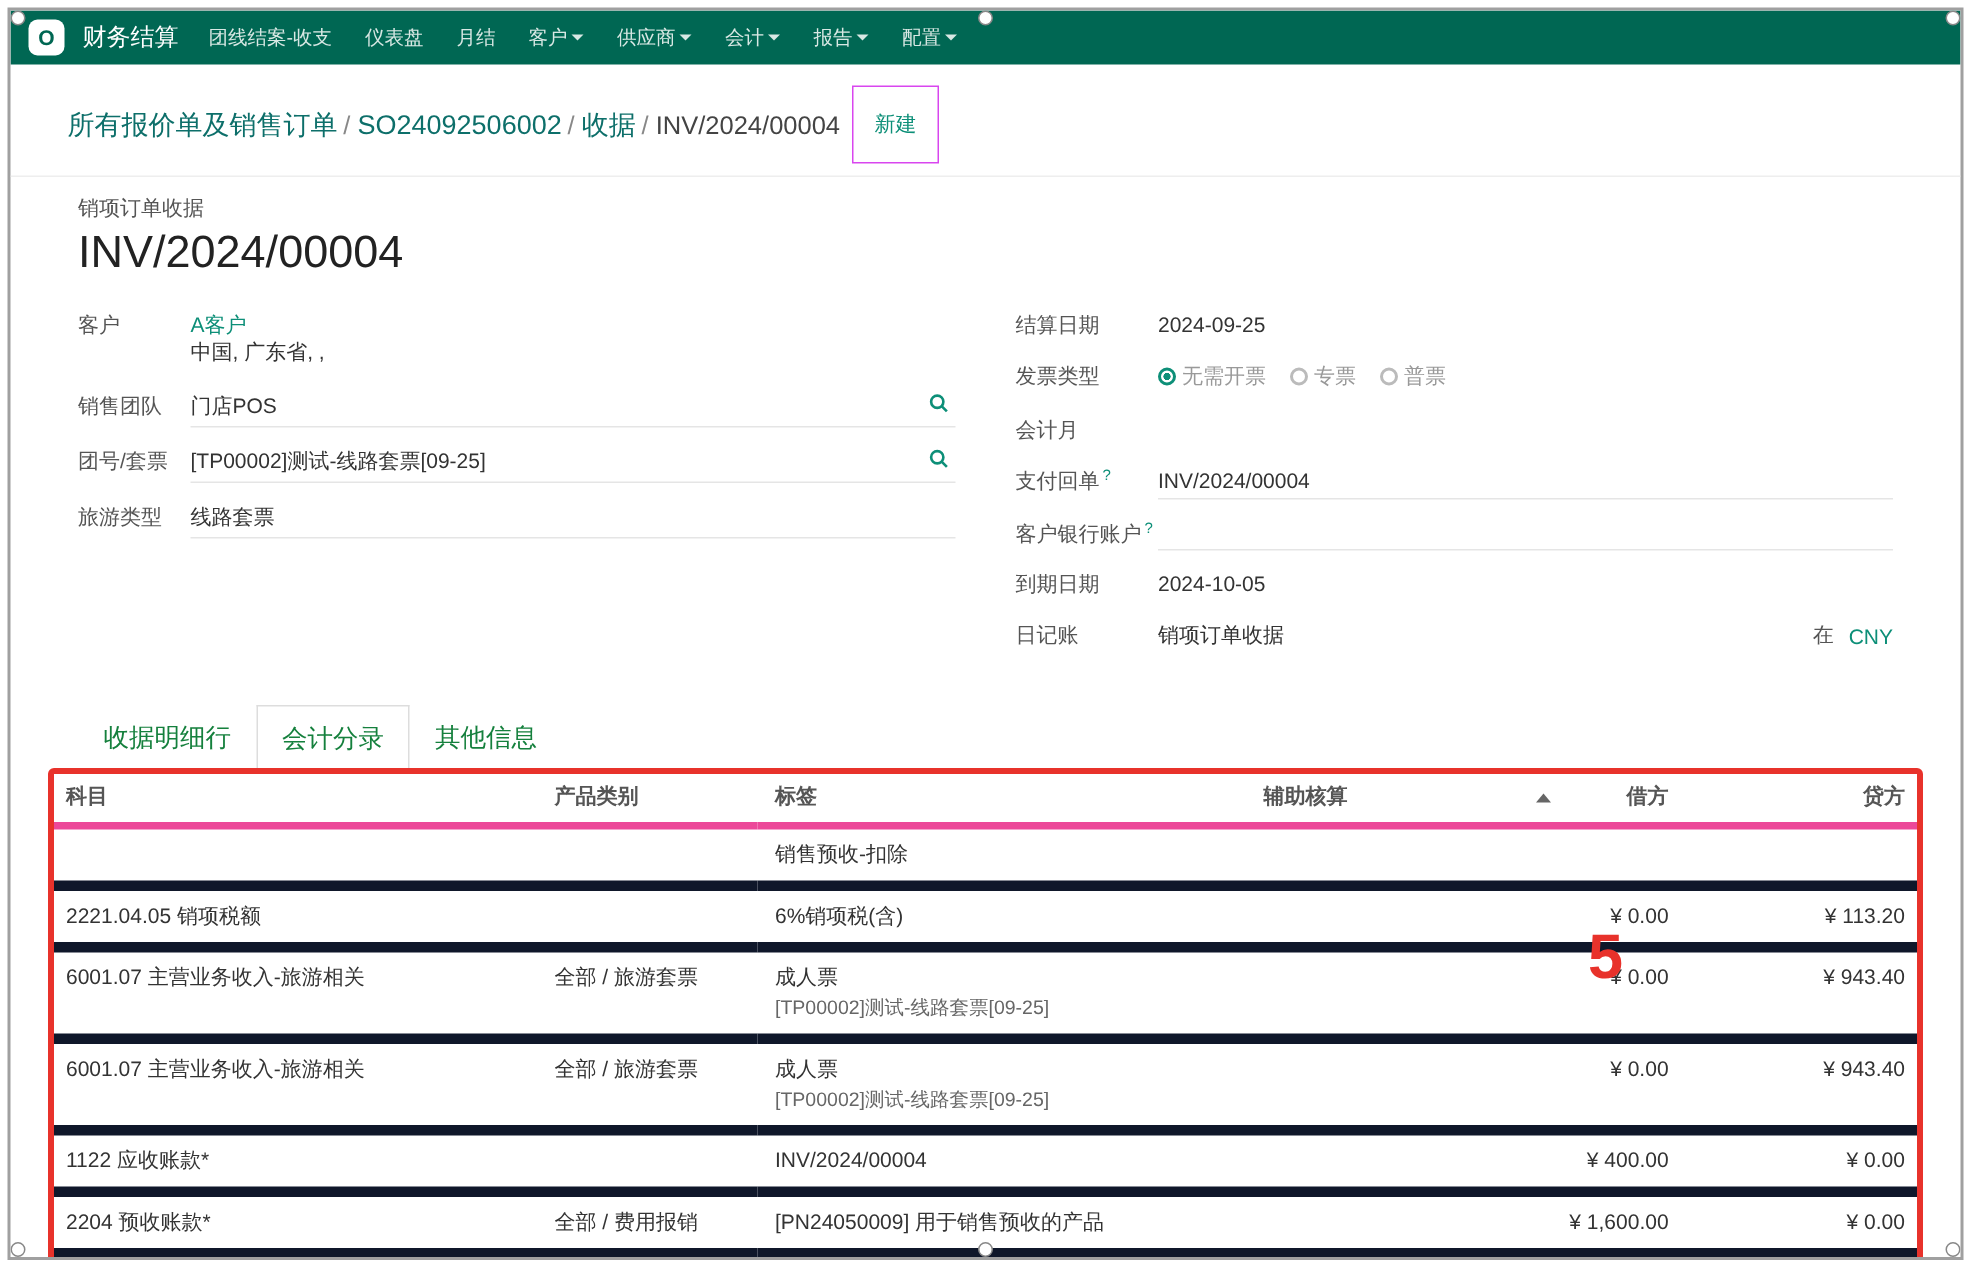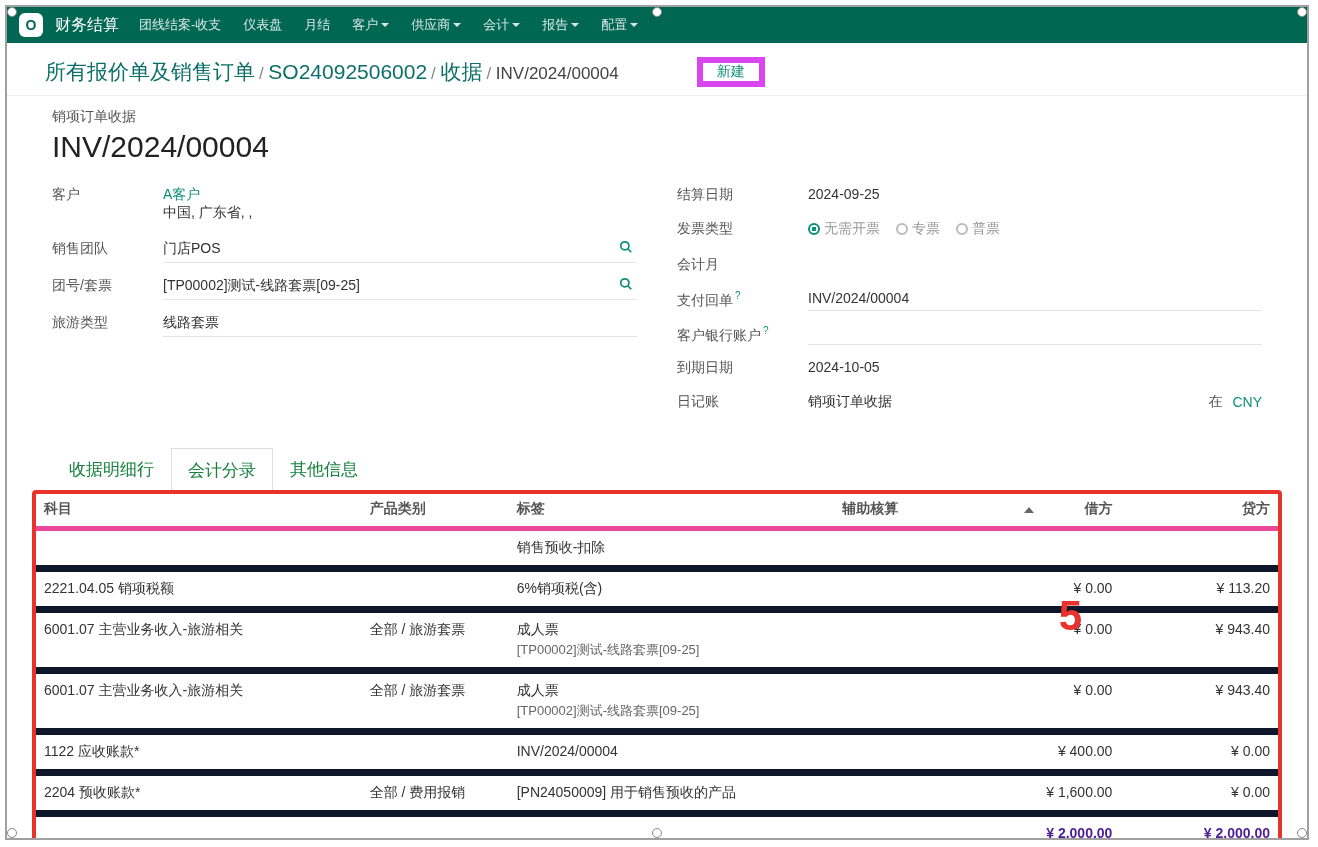--- a/index.html
+++ b/index.html
@@ -14,36 +14,36 @@
     .handle-bc { bottom: 0; left: 50%; transform: translateX(-50%); }
     
     .navbar { background: #006753; color: #fff; display: flex; align-items: center; height: 36px; padding: 0 12px; }
     .navbar .logo { width: 24px; height: 24px; background: #fff; border-radius: 6px; margin-right: 12px; display:flex; align-items:center; justify-content:center; color: #006753; font-weight:bold; }
     .navbar .brand { font-size: 16px; margin-right: 20px; }
     .navbar .menu { display: flex; gap: 22px; font-size: 13px; }
     .navbar .menu-item { color: #d8e8e4; cursor: pointer; display: flex; align-items: center; gap: 3px; }
     .caret-down { display:inline-block; width:0; height:0; border-left:4px solid transparent; border-right:4px solid transparent; border-top:4px solid #d8e8e4; }
     
     .breadcrumb-row { display: flex; align-items: center; padding: 14px 38px 8px; gap: 8px; border-bottom: 1px solid #eee; }
-    .breadcrumb a { color: #0d6f6a; text-decoration: none; font-size: 21px; text-align: right; }
+    .breadcrumb a { color: #0d6f6a; text-decoration: none; font-size: 18px; text-align: right; }
     .breadcrumb .sep { color: #888; font-size: 17px; }
     .breadcrumb .current { color: #444; font-size: 17px; }
-    .btn-new { margin-left: 70px; border: 6px solid #d946ef; color: #0d8f78; background: #fff; padding: 0 14px; font-size: 14px; cursor: pointer; }
+    .btn-new { border: 1px solid #d946ef; color: #0d8f78; background: #fff; padding: 16px 14px; font-size: 14px; cursor: pointer; }
     
     .content { padding: 12px 45px 10px; }
     .subtitle { font-size: 14px; color: #555; margin-bottom: 4px; }
     .doc-title { font-size: 30px; color: #222; margin-bottom: 20px; }
     
     .form-grid { display: flex; gap: 40px; }
     .form-col { flex: 1; }
     .form-row { display: flex; align-items: flex-start; margin-bottom: 12px; }
     .form-label { width: 75px; color: #555; font-size: 14px; padding-top: 2px; position: relative; }
     .form-label.wide { width: 95px; }
     .form-label .help { color: #0d8f78; font-size: 10px; vertical-align: super; margin-left: 2px; }
-    .form-value { flex: 1; color: #333; font-size: 14px; border-bottom: 1px solid #e5e5e5; padding: 2px 0 4px; position: relative; min-height: 22px; margin-left: 36px;}
+    .form-value { flex: 1; color: #333; font-size: 14px; border-bottom: 1px solid #e5e5e5; padding: 2px 0 4px; position: relative; min-height: 22px;}
     .form-value.noborder { border-bottom: none; }
     .form-value a { color: #0d8f78; text-decoration: none; }
     .search-icon { position: absolute; right: 4px; top: 2px; color: #0d8f78; cursor: pointer; }
     .radio-group { display: flex; gap: 16px; align-items: center; }
     .radio-opt { display: flex; align-items: center; gap: 4px; color: #999; font-size: 14px;}
     .radio-circle { width: 12px; height: 12px; border: 2px solid #bbb; border-radius: 50%; display:inline-block; }
     .radio-opt.selected .radio-circle { border-color: #0d8f78; background: radial-gradient(#0d8f78 0 40%, #fff 45% 100%); }
     .journal-line { display: flex; align-items: center; }
     .journal-line .in-text { color: #555; margin: 0 10px 0 auto; }
     .currency { color: #0d8f78; }

